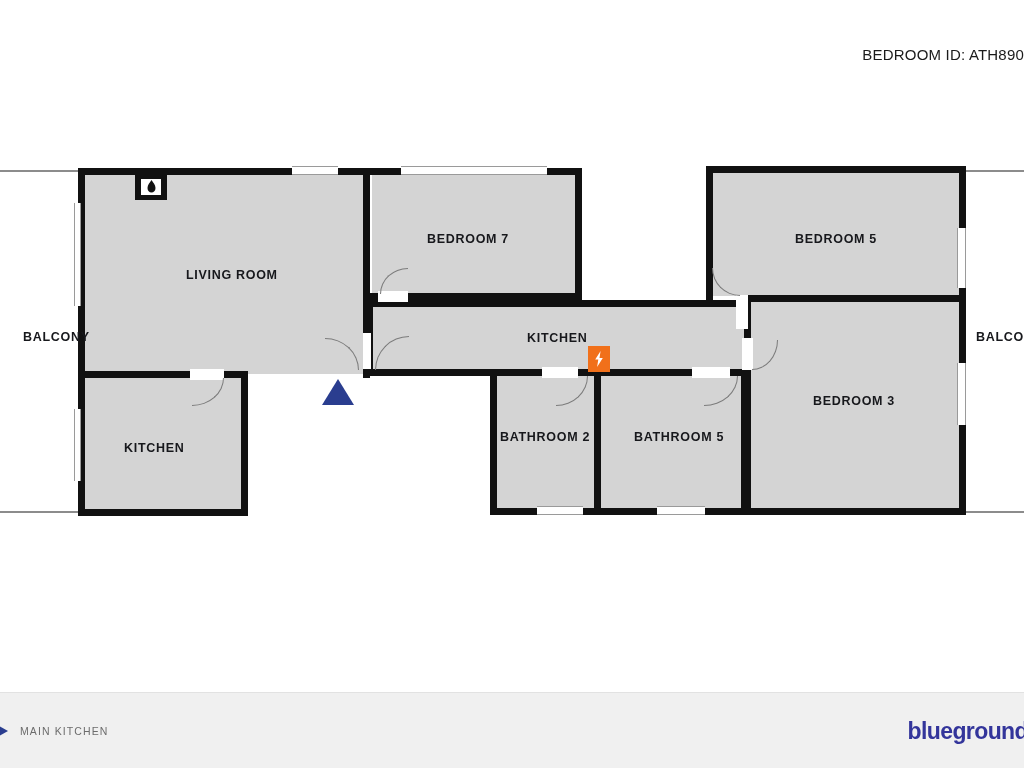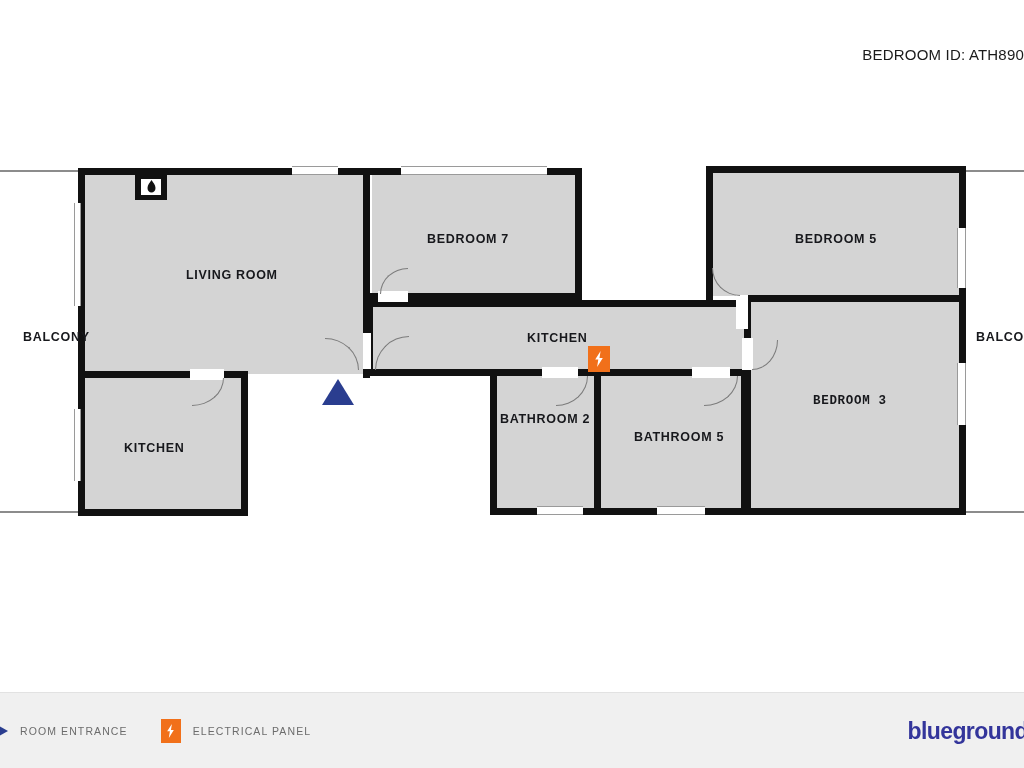--- a/index.html
+++ b/index.html
@@ -285,23 +285,23 @@
     <div class="swing br" style="left:752px; top:340px; width:26px; height:30px;"></div>
 
     <div class="swing br" style="left:556px; top:376px; width:32px; height:30px;"></div>
 
     <div class="swing br" style="left:704px; top:376px; width:34px; height:30px;"></div>
 
     <div class="label" style="left:186px; top:268px;">LIVING ROOM</div>
     <div class="label" style="left:124px; top:441px;">KITCHEN</div>
     <div class="label" style="left:427px; top:232px;">BEDROOM 7</div>
     <div class="label" style="left:795px; top:232px;">BEDROOM 5</div>
-    <div class="label" style="left:813px; top:394px;font-family:Liberation Mono, monospace;">BEDROOM 3</div>
+    <div class="label" style="left:813px; top:394px;">BEDROOM 3</div>
     <div class="label" style="left:527px; top:331px;">KITCHEN</div>
-    <div class="label" style="left:500px; top:412px;text-align:right;">BATHROOM 2</div>
+    <div class="label" style="left:500px; top:430px;text-align:right;">BATHROOM 2</div>
     <div class="label" style="left:634px; top:430px;">BATHROOM 5</div>
     <div class="label" style="left:2px;   top:330px;margin-left:21px;">BALCONY</div>
     <div class="label" style="left:976px; top:330px;">BALCON</div>
 
     <div id="fireplace" style="left:135px; top:173px;">
       <div class="inner">
         <svg width="11" height="13" viewBox="0 0 11 13">
           <path d="M5.5 0 C7.2 3 9.5 4.6 9.5 8 C9.5 10.8 7.7 12.6 5.5 12.6 C3.3 12.6 1.5 10.8 1.5 8 C1.5 4.6 3.8 3 5.5 0 Z" fill="#111111"></path>
         </svg>
       </div>
@@ -315,32 +315,24 @@
 
     <div id="entrance-marker" style="left:322px; top:379px;"></div>
 
   </div>
 
   <div id="footer">
     <div id="legend">
 
       <div class="legend-item">
         <div id="legend-entrance-icon"></div>
-        <span class="legend-text">ROOM ENTRANCE</span>
+        <span class="legend-text">MAIN KITCHEN</span>
       </div>
 
       <div id="legend-spacer"></div>
 
-      <div class="legend-item">
-        <div id="legend-panel-icon">
-          <svg width="9" height="14" viewBox="0 0 10 16">
-            <path d="M6.6 0 L1.2 8.4 L4.3 8.4 L3.1 16 L8.8 6.9 L5.5 6.9 Z" fill="#ffffff"></path>
-          </svg>
-        </div>
-        <span class="legend-text">ELECTRICAL PANEL</span>
-      </div>
 
     </div>
 
     <div id="brand">blueground</div>
   </div>
 
 </div>
 
 </body></html>

